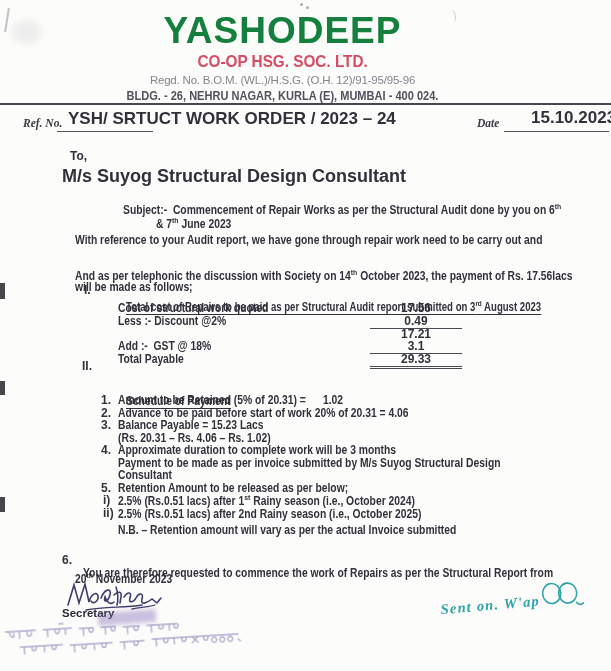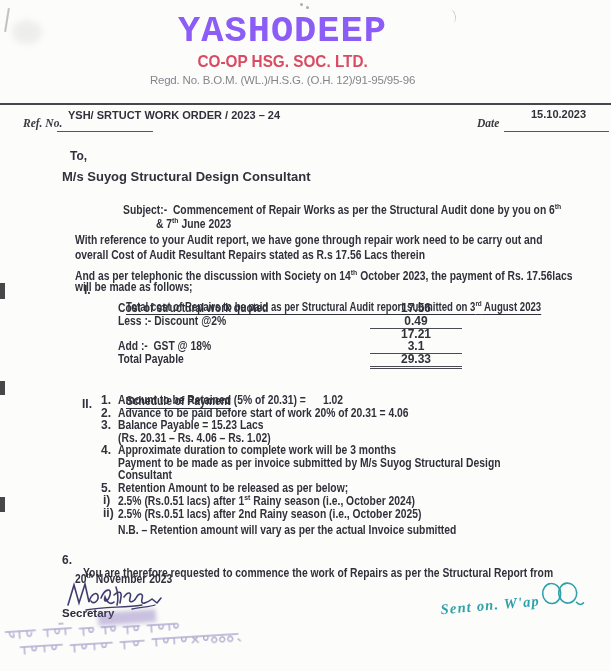--- a/index.html
+++ b/index.html
@@ -1,32 +1,32 @@
 <!DOCTYPE html>
 <html><head>
 <meta charset="utf-8">
 <style>
   html,body{margin:0;padding:0;background:#e8e8e8;}
   .page{position:relative;width:611px;height:671px;background:#fcfcfa;overflow:hidden;
         font-family:"Liberation Sans",sans-serif;color:#31313c;}
   .abs{position:absolute;}
   
   .hdr{position:absolute;left:0;top:12px;width:565px;text-align:center;}
-  .org{font-size:37px;font-weight:800;letter-spacing:1px;color:#8b5cf6;line-height:1.05;font-family:Liberation Mono, monospace;}
+  .org{font-size:37px;font-weight:800;letter-spacing:1px;color:#15803d;line-height:1.05;}
   .orgtype{font-size:17px;font-weight:700;color:#d94a63;margin-top:1px;
            display:inline-block;transform:scaleX(.9);transform-origin:50% 50%;}
   .regd{font-size:11.5px;font-weight:500;color:#85858e;letter-spacing:-0.2px;margin-top:2px;}
   .addr{font-size:12px;font-weight:700;color:#52525e;display:inline-block;
         transform:scaleX(.92);transform-origin:50% 50%;margin-top:1px;}
   .rule{position:absolute;left:0;top:103px;width:611px;border-top:2.5px solid #46464e;}
   
   .slab{font-family:"Liberation Serif",serif;font-style:italic;font-weight:700;
         font-size:11.5px;color:#3a3a42;}
   .uline{position:absolute;border-bottom:1.5px solid #55555c;height:1px;}
-  .bval{font-weight:700;font-size:11px;white-space:pre;}
+  .bval{font-weight:700;font-size:17px;white-space:pre;}
   
   .ln{position:absolute;font-size:12px;font-weight:700;white-space:pre;line-height:13px;}
   .sc{display:inline-block;transform:scaleX(.86);transform-origin:0 0;white-space:pre;}
   .sc-hd{display:inline-block;transform:scaleX(.8);transform-origin:0 0;white-space:pre;}
   .hd{text-decoration:underline;text-underline-offset:2.5px;}
   .sp{font-size:8px;vertical-align:super;letter-spacing:0;}
   
   .tbl{position:absolute;left:118px;top:301px;width:350px;height:70px;}
   .trow{position:absolute;left:0;height:12.5px;font-size:12px;font-weight:700;}
   .tlabel{position:absolute;left:0;white-space:pre;}
@@ -68,45 +68,43 @@
   <div class="dot" style="left:306px;top:6px;"></div>
   <div class="arc"></div>
   <div class="edge" style="top:283px;height:16px;"></div>
   <div class="edge" style="top:381px;height:14px;"></div>
   <div class="edge" style="top:497px;height:15px;"></div>
 
   <div class="hdr">
     <div class="org">YASHODEEP</div>
     <div><span class="orgtype">CO-OP HSG. SOC. LTD.</span></div>
     <div class="regd">Regd. No. B.O.M. (WL.)/H.S.G. (O.H. 12)/91-95/95-96</div>
+    <div><span class="addr">BLDG. - 26, NEHRU NAGAR, KURLA (E), MUMBAI - 400 024.</span></div>
   </div>
   <div class="rule"></div>
 
   <div class="abs slab" style="left:23px;top:117px;">Ref. No.</div>
   <div class="uline" style="left:57px;top:130px;width:96px;"></div>
   <div class="abs bval" style="left:68px;top:109px;">YSH/ SRTUCT WORK ORDER / 2023 – 24</div>
   <div class="abs slab" style="left:477px;top:117px;">Date</div>
   <div class="uline" style="left:504px;top:130px;width:105px;"></div>
   <div class="abs bval" style="left:531px;top:108px;">15.10.2023</div>
 
   <div class="ln" style="left:70px;top:150px;">To,</div>
-  <div class="ln" style="left:62px;top:170px;font-size:13px;">M/s Suyog Structural Design Consultant</div>
+  <div class="ln" style="left:62px;top:170px;font-size:18px;">M/s Suyog Structural Design Consultant</div>
 
   <div class="ln" style="left:110px;top:187px;">
     <span class="sc"><span>Subject:-</span><span>  </span><span>Commencement of Repair Works as per the Structural Audit done by you on 6</span><sup class="sp">th</sup></span>
   </div>
   <div class="ln" style="left:143px;top:201px;">
     <span class="sc"><span>&amp; 7</span><sup class="sp">th</sup><span> June 2023</span></span>
   </div>
 
   <div class="ln" style="left:62px;top:221px;">
     <span class="sc">With reference to your Audit report, we have gone through repair work need to be carry out and</span>
-  </div>
-  <div class="ln" style="left:62px;top:236px;">
-    <span class="sc">overall Cost of Audit Resultant Repairs stated as R.s 17.56 Lacs therein</span>
   </div>
 
   <div class="ln" style="left:62px;top:253px;">
     <span class="sc"><span>And as per telephonic the discussion with Society on 14</span><sup class="sp">th</sup><span> October 2023, the payment of Rs. 17.56lacs</span></span>
   </div>
   <div class="ln" style="left:62px;top:268px;">
     <span class="sc">will be made as follows;</span>
   </div>
 
   <div class="ln" style="left:84px;top:284px;">I.</div>
@@ -130,21 +128,21 @@
     <div class="trow" style="top:38px;">
       <span class="tlabel"><span class="sc">Add :-  GST @ 18%</span></span>
       <span class="tval r-single">3.1</span>
     </div>
     <div class="trow" style="top:50.5px;">
       <span class="tlabel"><span class="sc">Total Payable</span></span>
       <span class="tval r-double">29.33</span>
     </div>
   </div>
 
-  <div class="ln" style="left:82px;top:398px;">II.</div>
+  <div class="ln" style="left:82px;top:360px;">II.</div>
   <div class="ln" style="left:113px;top:382px;">
     <span class="sc hd">Schedule of Payment</span>
   </div>
 
   <div class="list">
     <div class="lrow" style="top:0;">
       <span class="mk">1.</span>
       <span class="tx sc">Amount to be Retained (5% of 20.31) =      1.02</span>
     </div>
     <div class="lrow" style="top:12.5px;">

